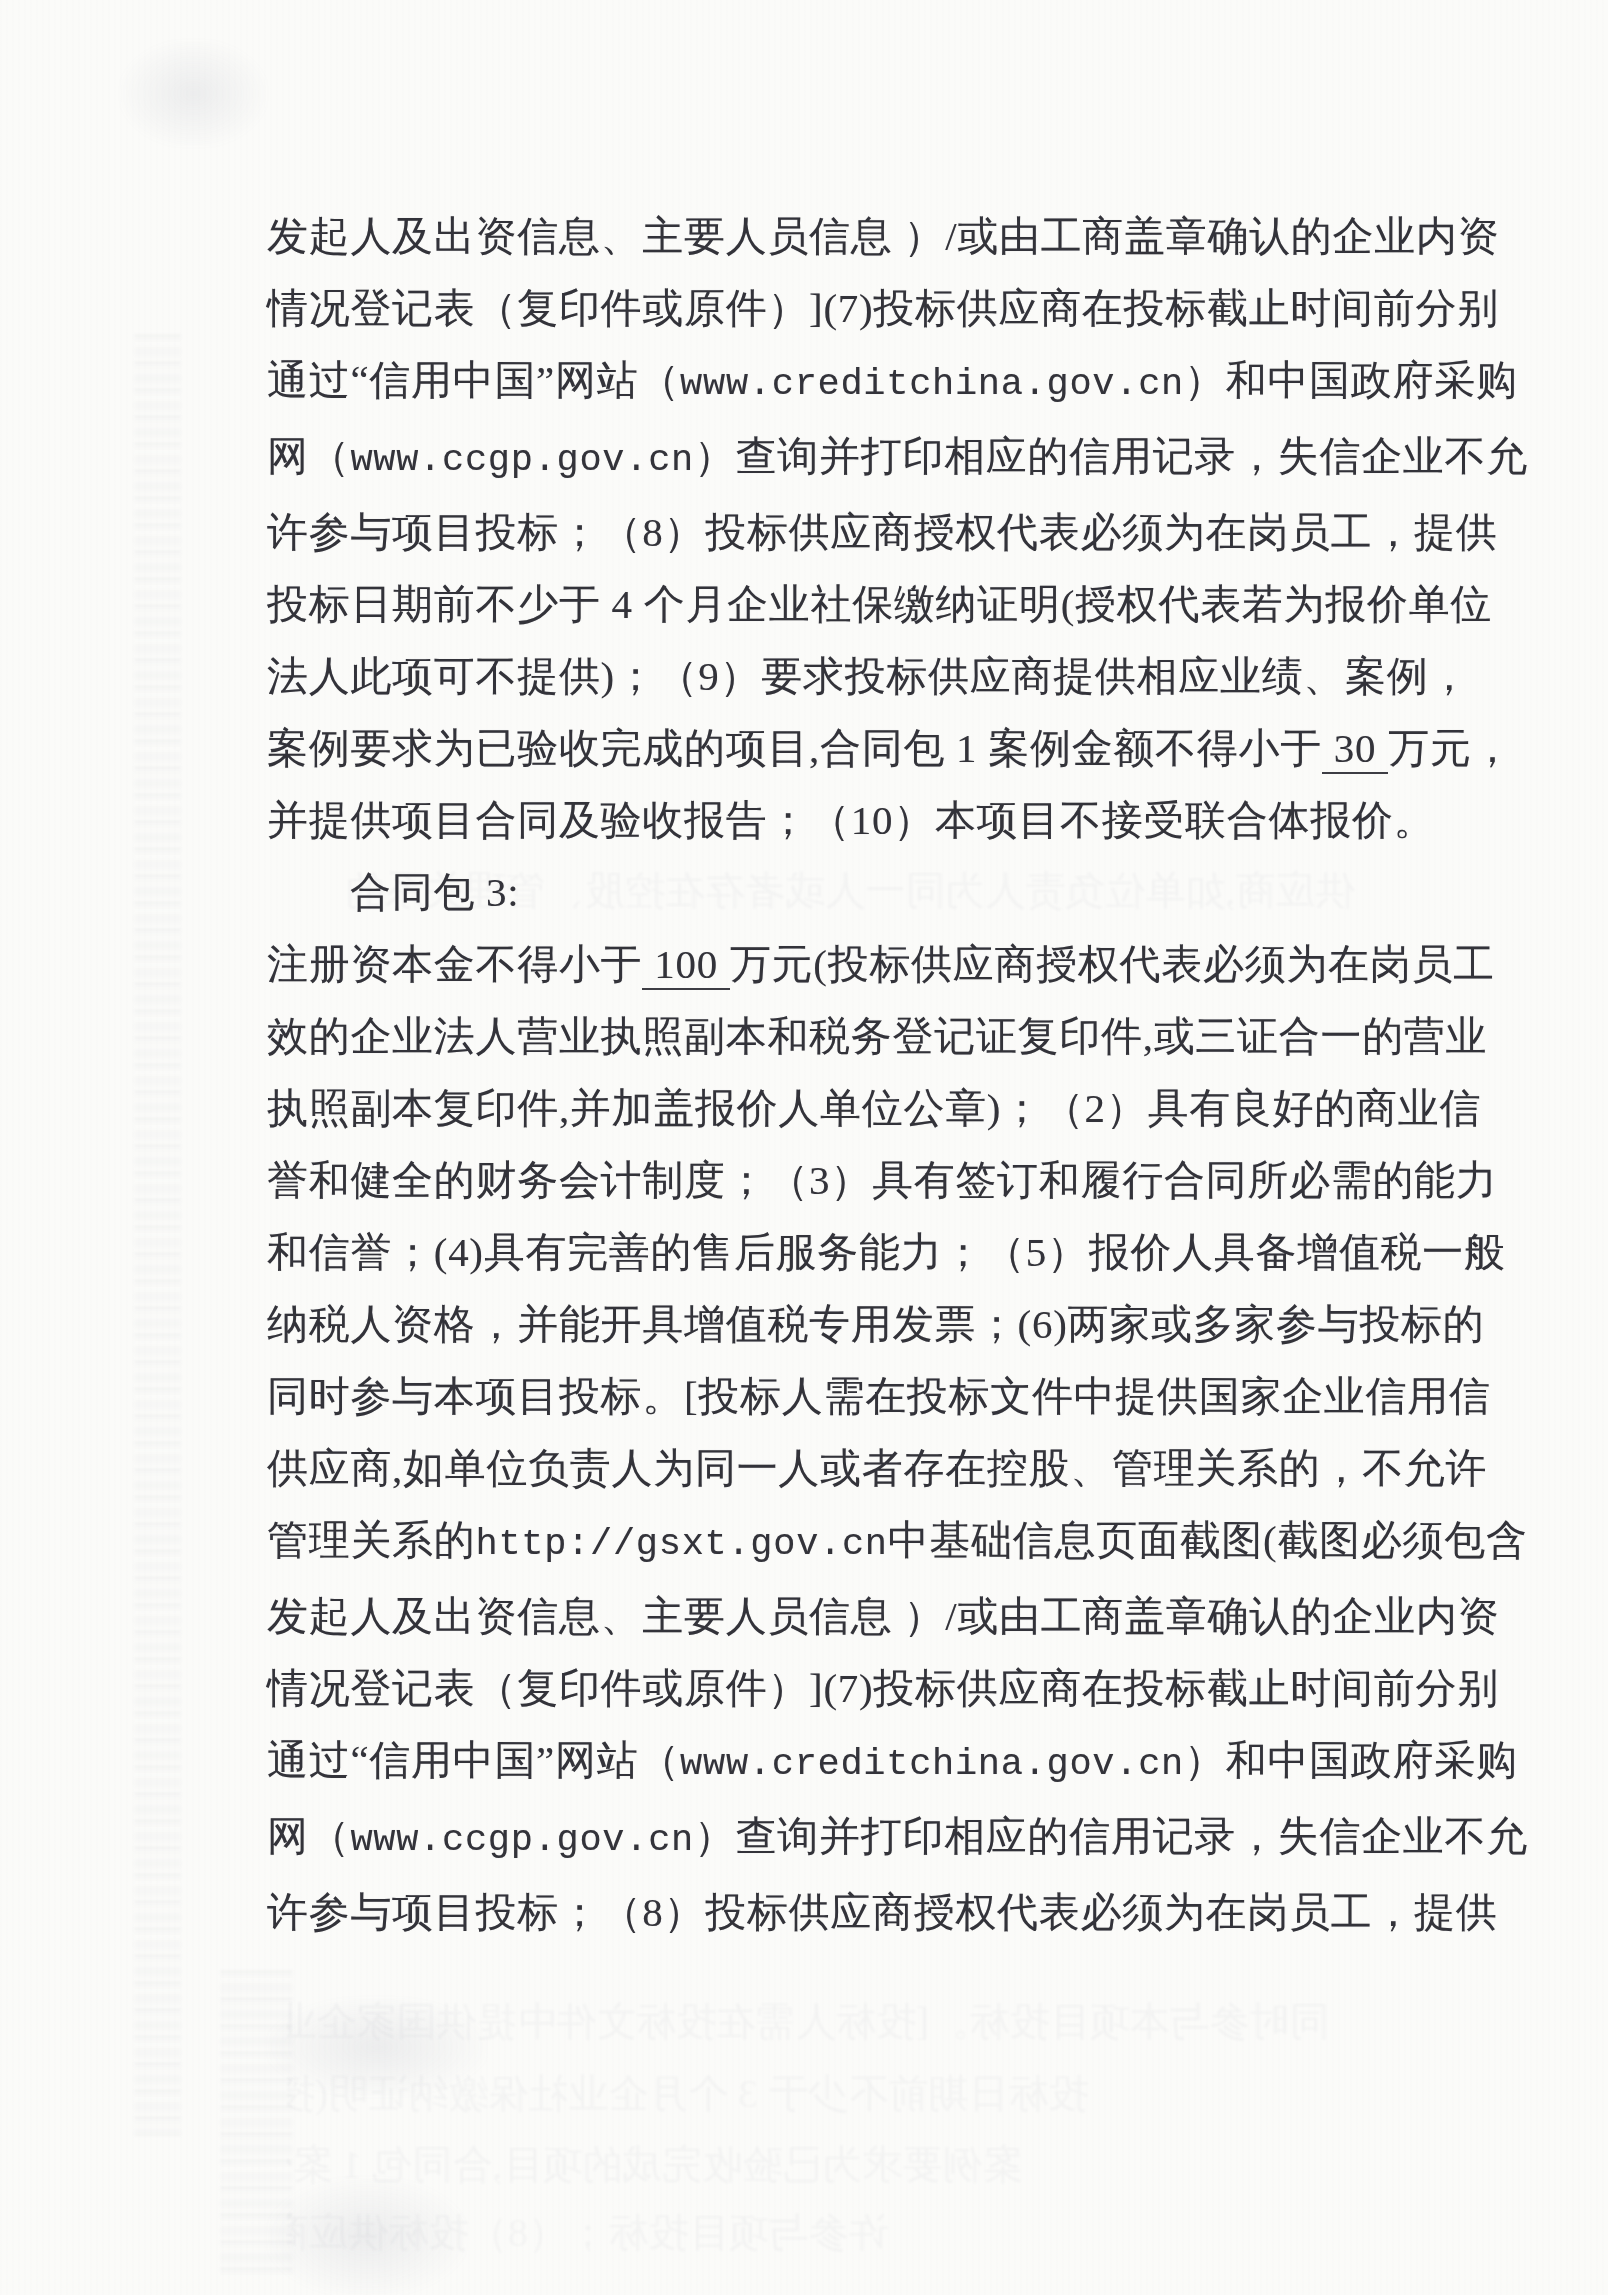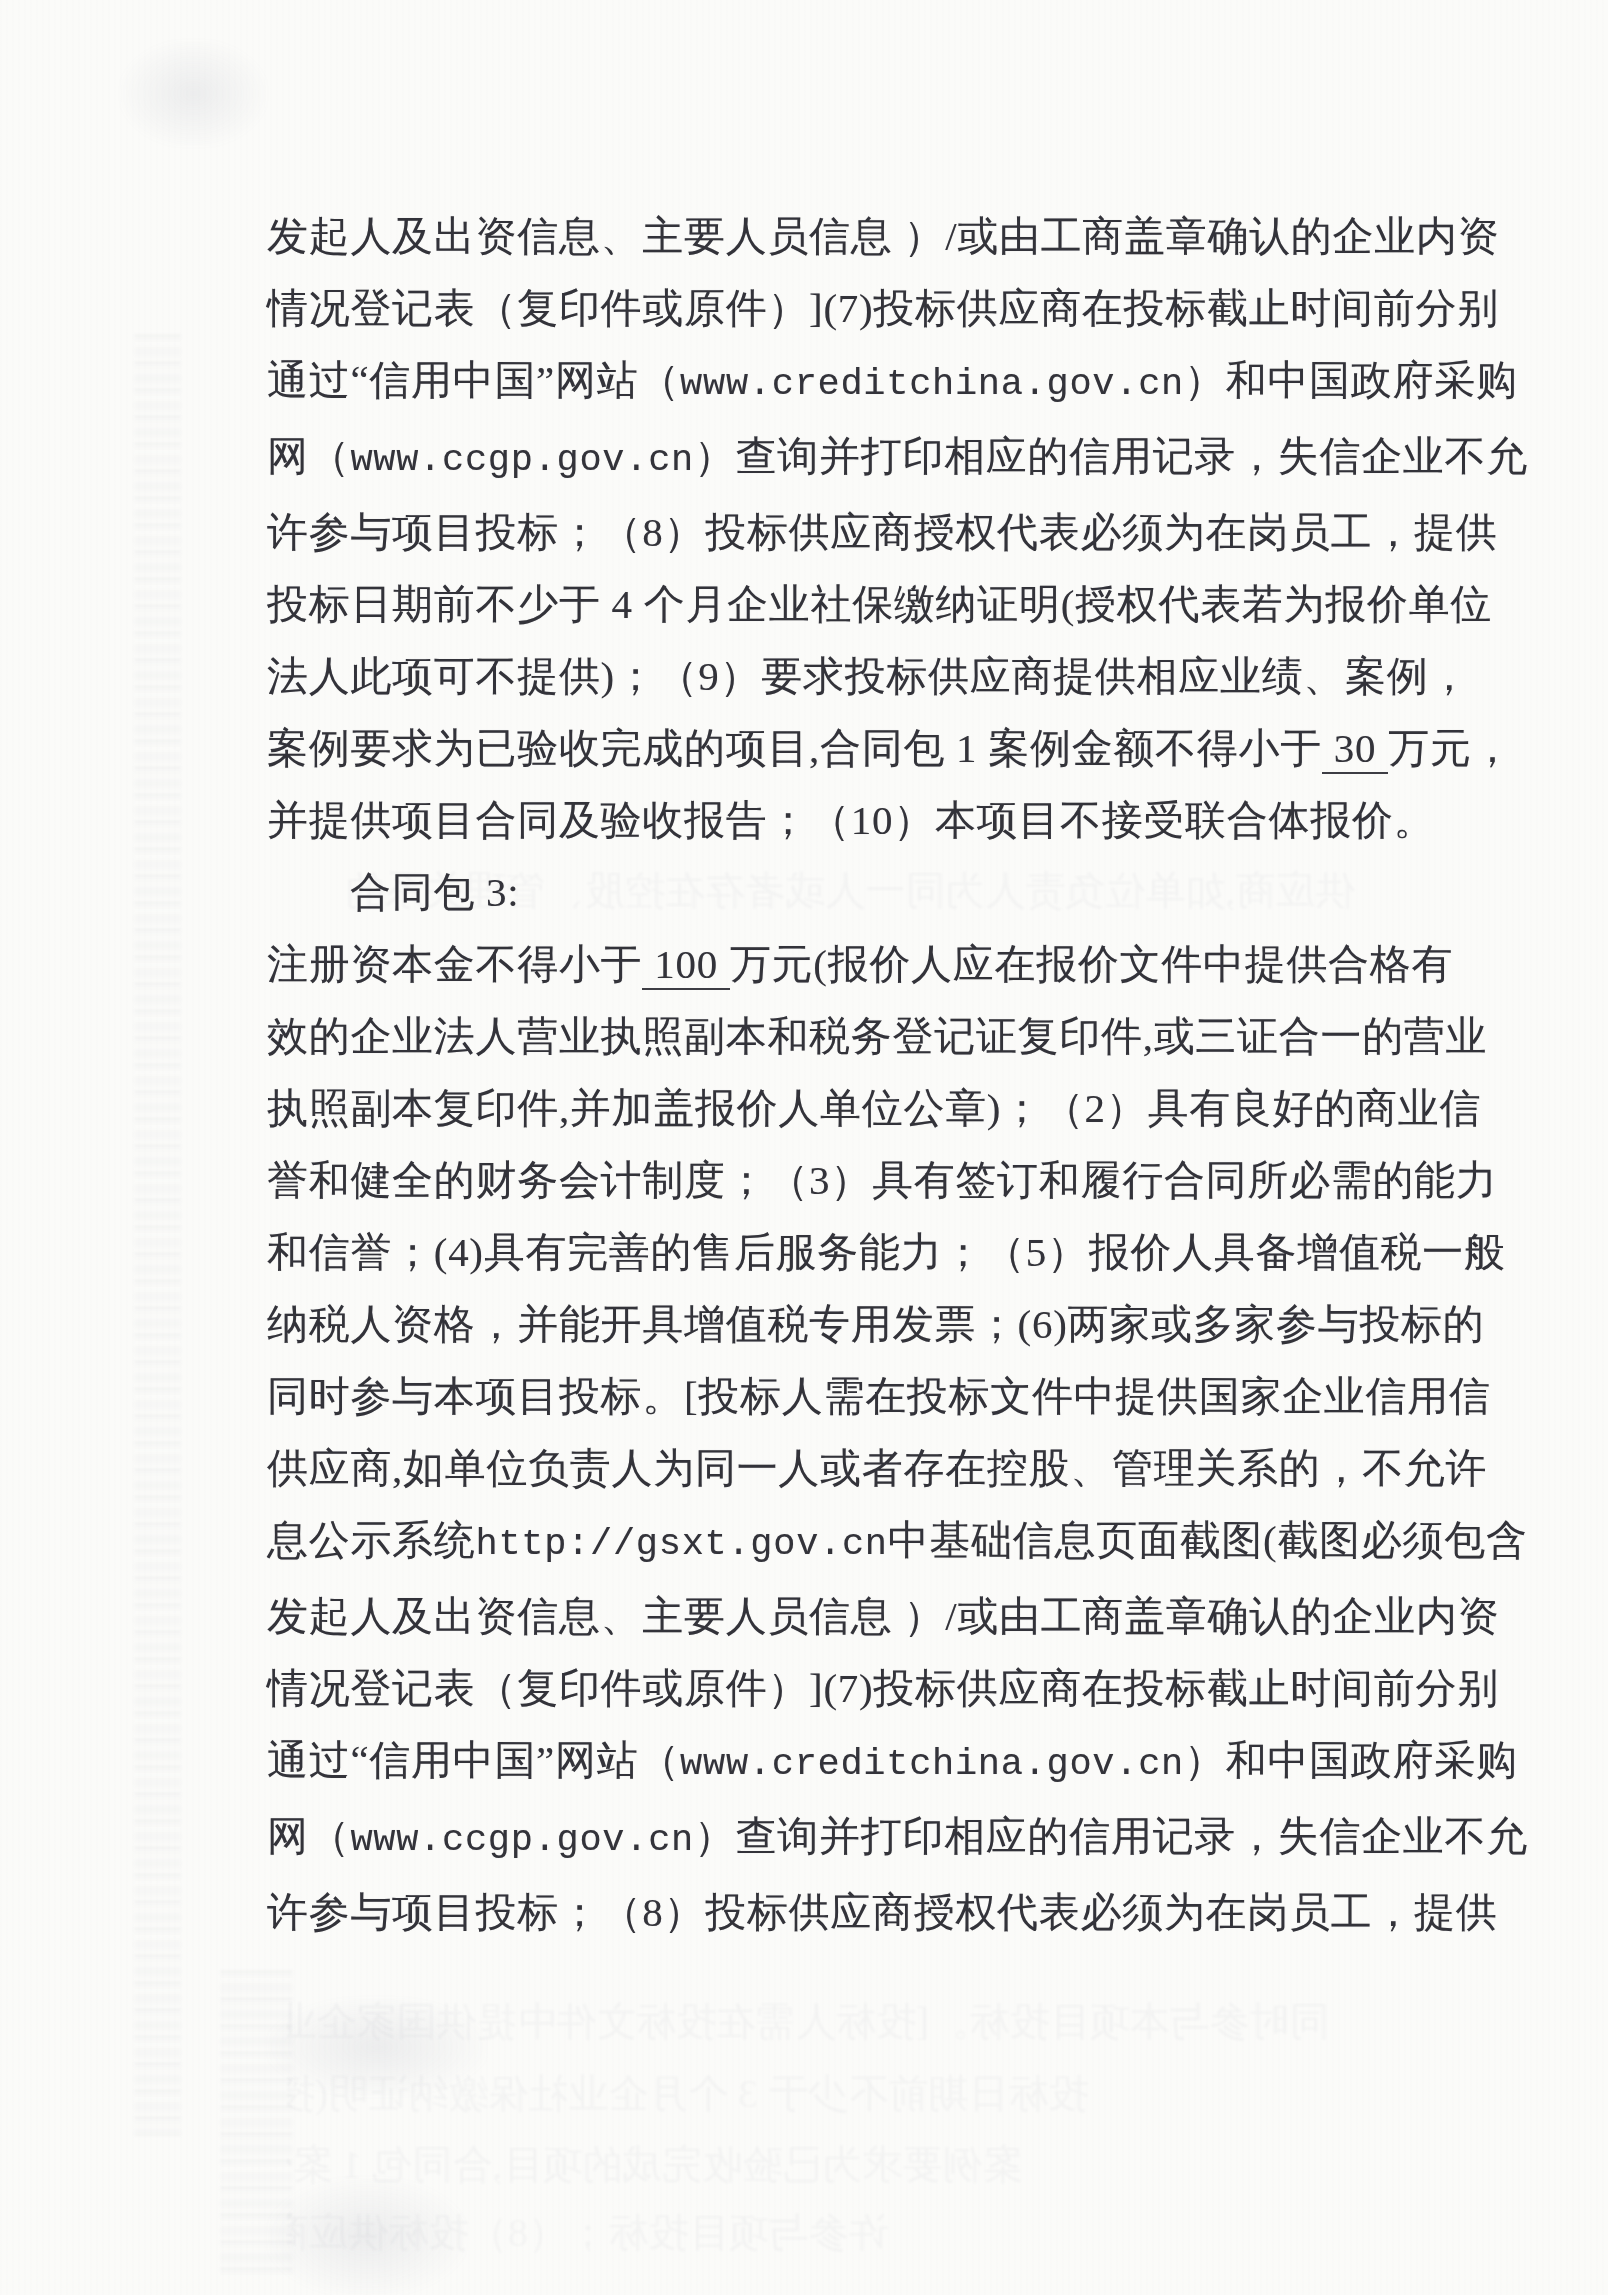--- a/index.html
+++ b/index.html
@@ -98,29 +98,29 @@
       <div class="line"><span>发起人及出资信息、主要人员信息 ）/或由工商盖章确认的企业内资</span></div>
       <div class="line"><span>情况登记表（复印件或原件）](7)投标供应商在投标截止时间前分别</span></div>
       <div class="line"><span>通过“信用中国”网站（</span><span class="mono">www.creditchina.gov.cn</span><span>）和中国政府采购</span></div>
       <div class="line"><span>网（</span><span class="mono">www.ccgp.gov.cn</span><span>）查询并打印相应的信用记录，失信企业不允</span></div>
       <div class="line"><span>许参与项目投标；（8）投标供应商授权代表必须为在岗员工，提供</span></div>
       <div class="line"><span>投标日期前不少于 4 个月企业社保缴纳证明(授权代表若为报价单位</span></div>
       <div class="line"><span>法人此项可不提供)；（9）要求投标供应商提供相应业绩、案例，</span></div>
       <div class="line"><span>案例要求为已验收完成的项目,合同包 1 案例金额不得小于</span><span class="u">30</span><span>万元，</span></div>
       <div class="line align-left"><span>并提供项目合同及验收报告；（10）本项目不接受联合体报价。</span></div>
       <div class="line indent align-left"><span>合同包 3:</span></div>
-      <div class="line"><span>注册资本金不得小于</span><span class="u">100</span><span>万元(报价人应在报价文件中提供合格有</span></div>
+      <div class="line"><span>注册资本金不得小于</span><span class="u">100</span><span>万元(投标供应商授权代表必须为在岗员工</span></div>
       <div class="line"><span>效的企业法人营业执照副本和税务登记证复印件,或三证合一的营业</span></div>
       <div class="line"><span>执照副本复印件,并加盖报价人单位公章)；（2）具有良好的商业信</span></div>
       <div class="line"><span>誉和健全的财务会计制度；（3）具有签订和履行合同所必需的能力</span></div>
       <div class="line"><span>和信誉；(4)具有完善的售后服务能力；（5）报价人具备增值税一般</span></div>
       <div class="line"><span>纳税人资格，并能开具增值税专用发票；(6)两家或多家参与投标的</span></div>
       <div class="line"><span>同时参与本项目投标。[投标人需在投标文件中提供国家企业信用信</span></div>
       <div class="line"><span>供应商,如单位负责人为同一人或者存在控股、管理关系的，不允许</span></div>
-      <div class="line"><span>息公示系统</span><span class="mono">http://gsxt.gov.cn</span><span>中基础信息页面截图(截图必须包含</span></div>
+      <div class="line"><span>管理关系的</span><span class="mono">http://gsxt.gov.cn</span><span>中基础信息页面截图(截图必须包含</span></div>
       <div class="line"><span>发起人及出资信息、主要人员信息 ）/或由工商盖章确认的企业内资</span></div>
       <div class="line"><span>情况登记表（复印件或原件）](7)投标供应商在投标截止时间前分别</span></div>
       <div class="line"><span>通过“信用中国”网站（</span><span class="mono">www.creditchina.gov.cn</span><span>）和中国政府采购</span></div>
       <div class="line"><span>网（</span><span class="mono">www.ccgp.gov.cn</span><span>）查询并打印相应的信用记录，失信企业不允</span></div>
       <div class="line"><span>许参与项目投标；（8）投标供应商授权代表必须为在岗员工，提供</span></div>
     </div>
 
 </div>
 
 

